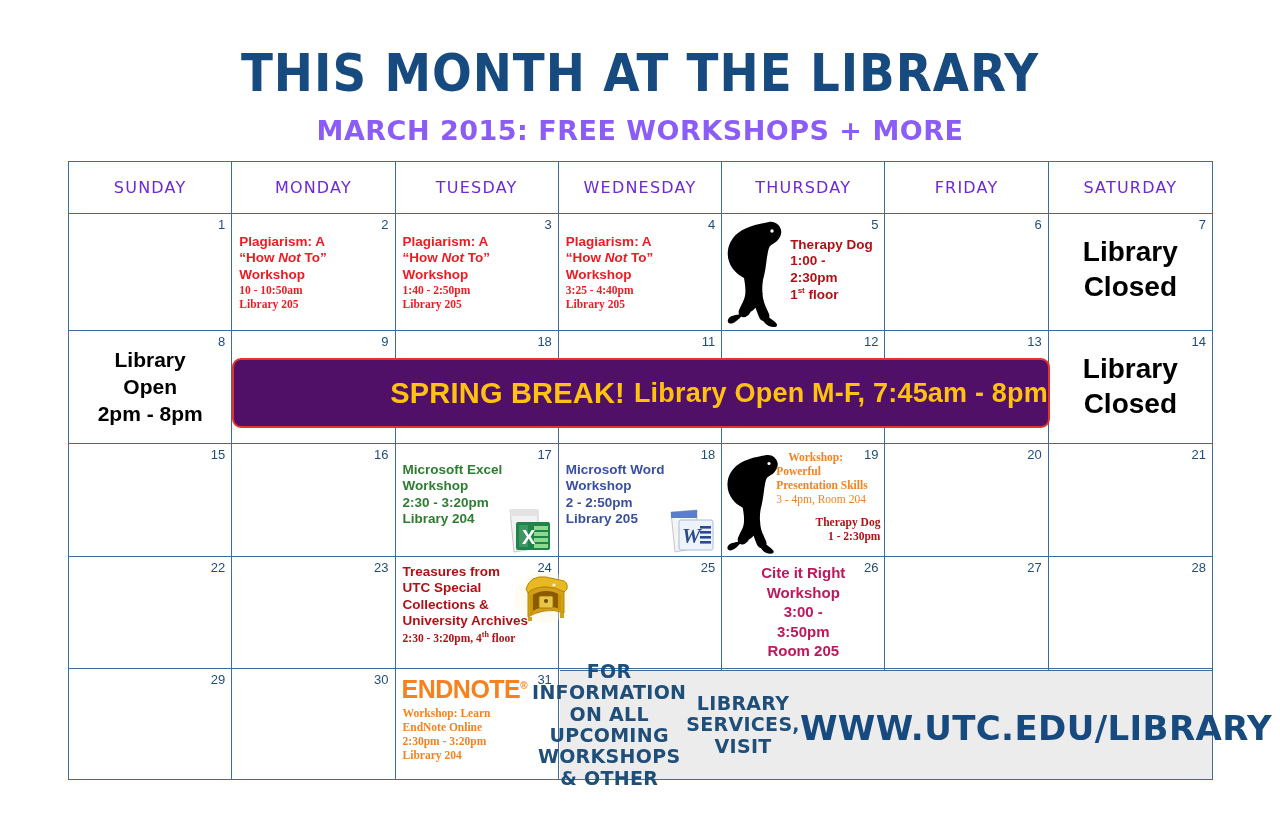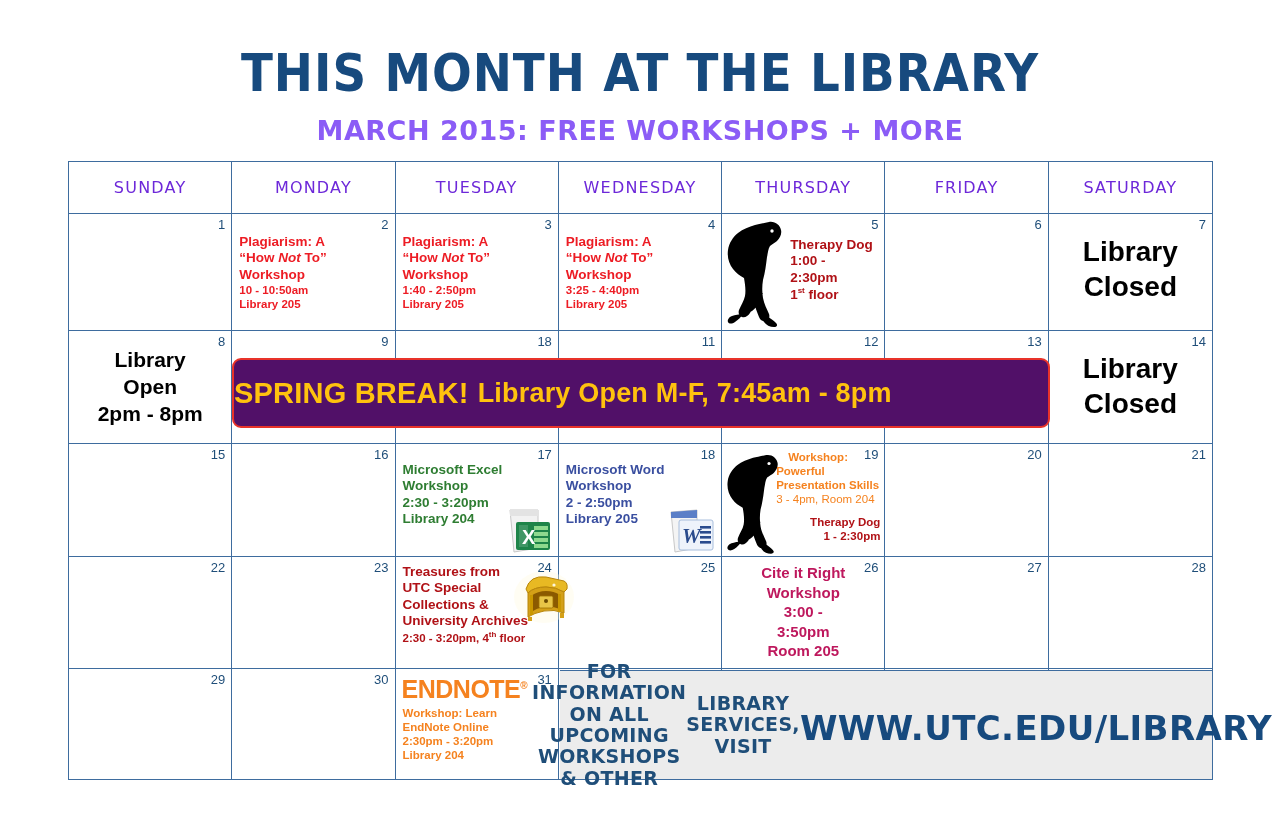--- a/index.html
+++ b/index.html
@@ -57,21 +57,21 @@
     font-family:"Liberation Sans",sans-serif;z-index:6;
   }
 
   
   .ev{
     position:absolute;left:7px;top:20px;right:6px;
     font-family:"Liberation Sans",sans-serif;
     line-height:1.22;z-index:4;
   }
   .ev .ttl{font-size:13.5px;font-weight:bold;}
-  .ev .det{font-size:11.5px;font-weight:bold;}
+  .ev .det{font-size:11.5px;font-weight:bold;font-family:Liberation Serif, serif;}
   .ev i{font-style:italic;}
   .ev sup{font-size:8px;vertical-align:super;}
 
   .red{color:#ED1C24;}
   .darkred{color:#B01116;}
   .green{color:#2E7D32;}
   .wordblue{color:#3A4FA0;}
   .orange{color:#F5821F;}
   .navy{color:#be185d;}
 
@@ -88,21 +88,21 @@
   .ev.center{text-align:center;left:4px;right:4px;top:18px;}
   .ev.center .ttl{font-size:15px;line-height:1.3;}
 
   
   .ev.rt{text-align:right;}
 
   
   .spring{
     position:absolute;left:232px;top:358px;width:818px;height:70px;
     background:#511068;border:2px solid #E8332A;border-radius:9px;
-    display:flex;align-items:center;justify-content:flex-start;
+    display:flex;align-items:center;justify-content:flex-end;
     box-sizing:border-box;z-index:20;
   }
   .spring span{
     font-family:"Liberation Sans",sans-serif;font-weight:bold;
     color:#FFC20E;font-size:27px;white-space:nowrap;letter-spacing:0.2px;
   }
   .spring .b1{font-size:29px;margin-right:9px;}
 
   
   .foot{

